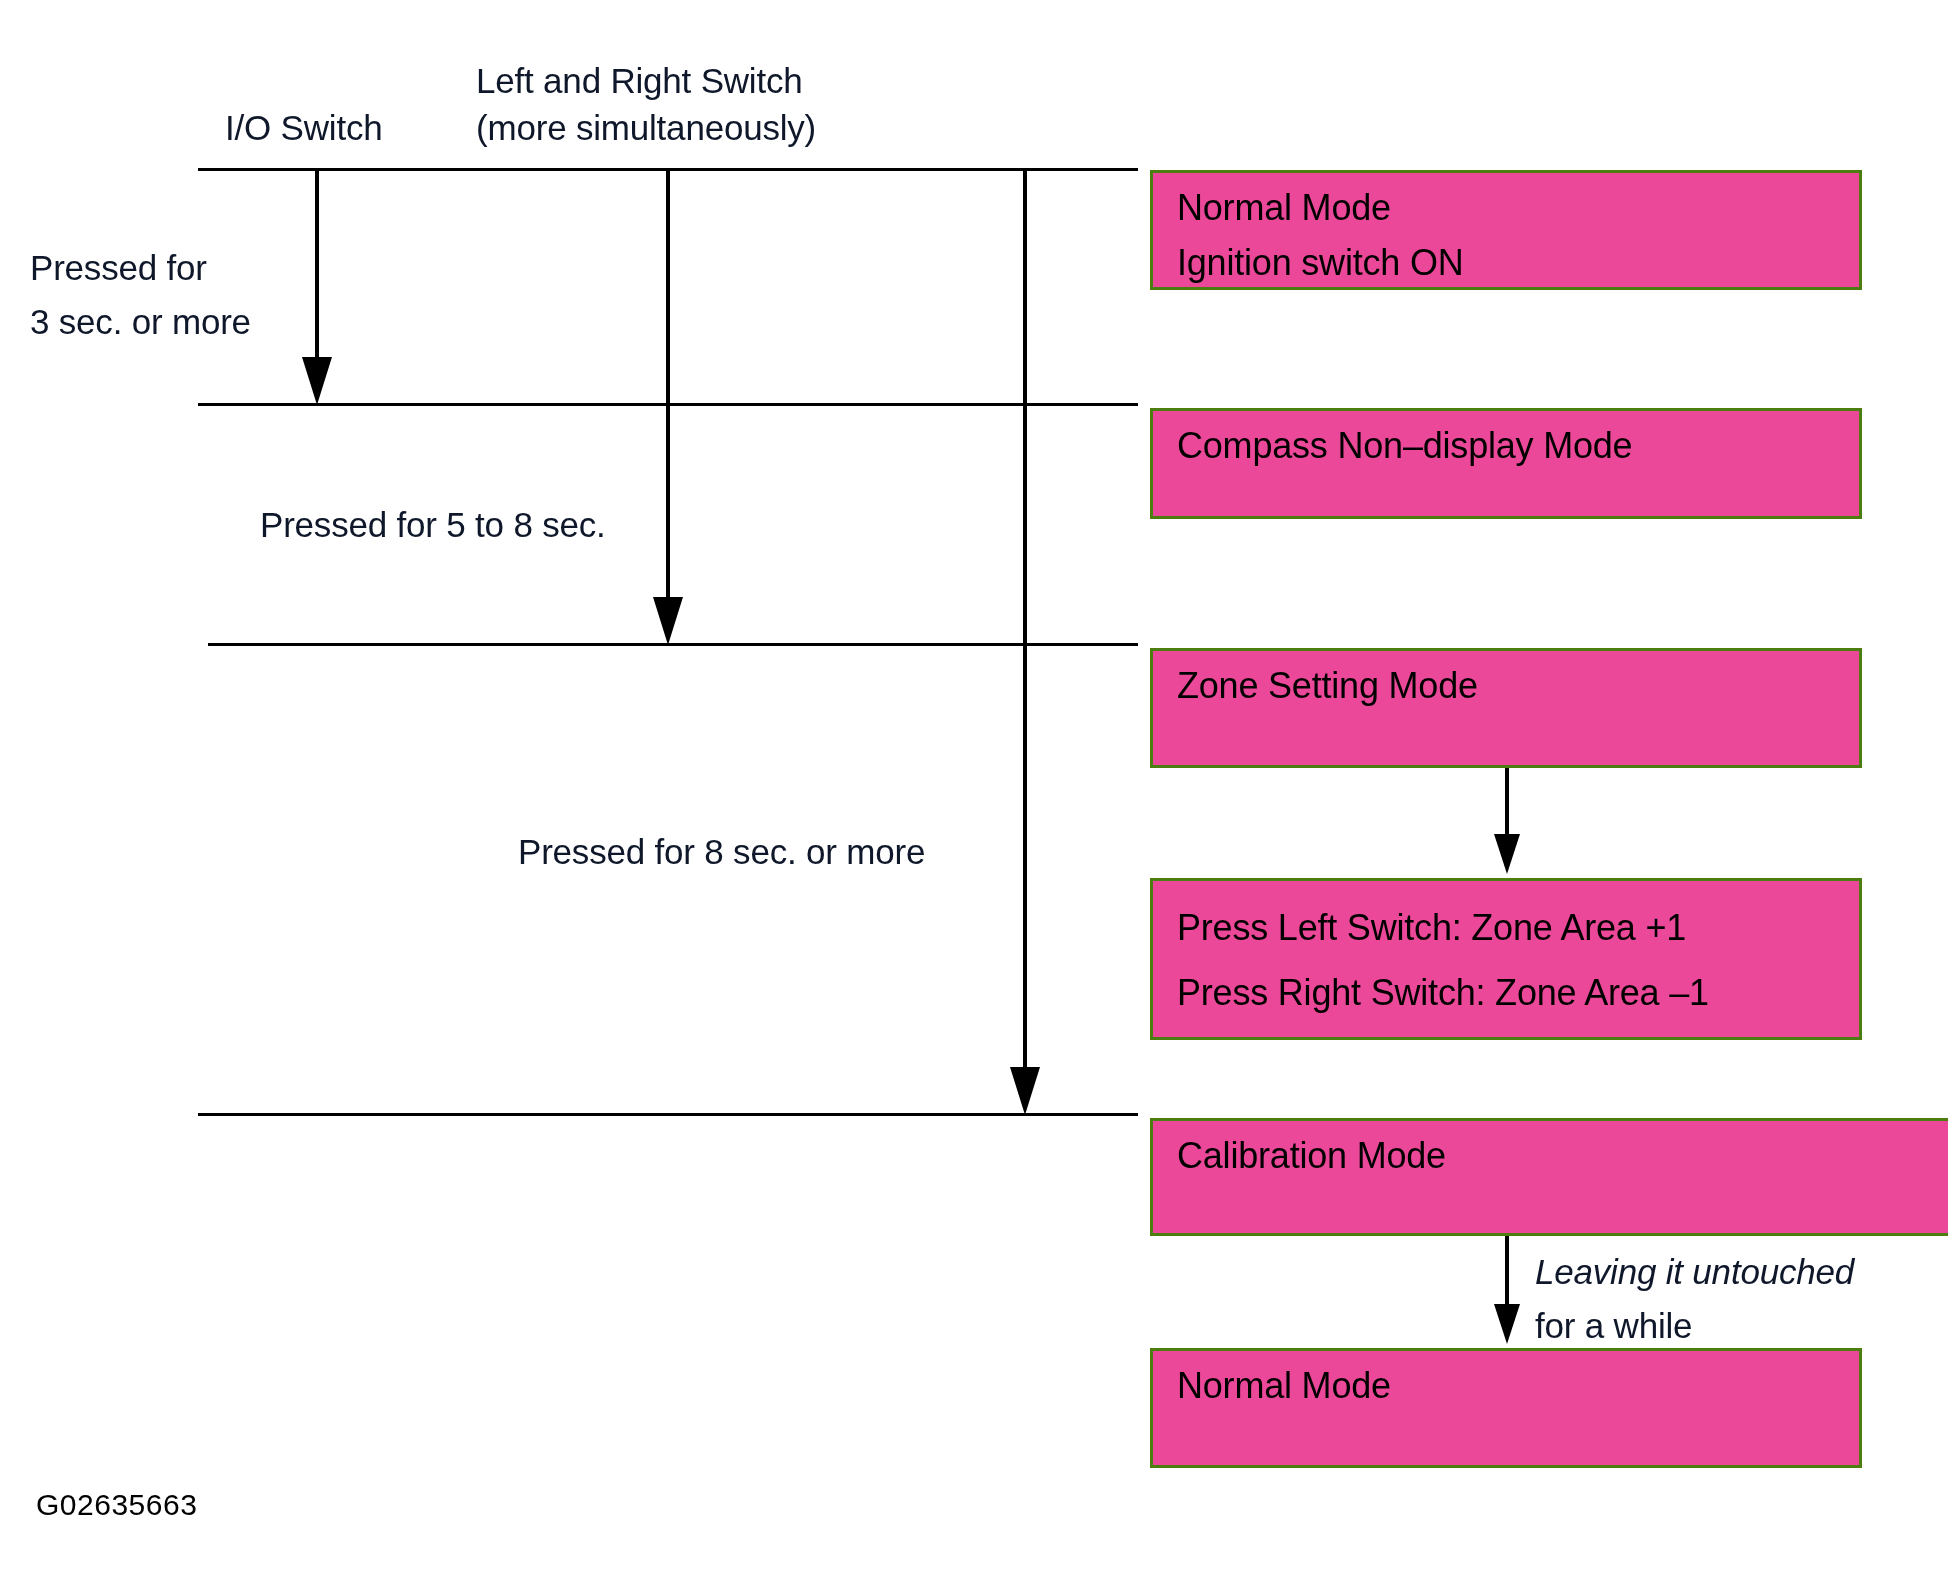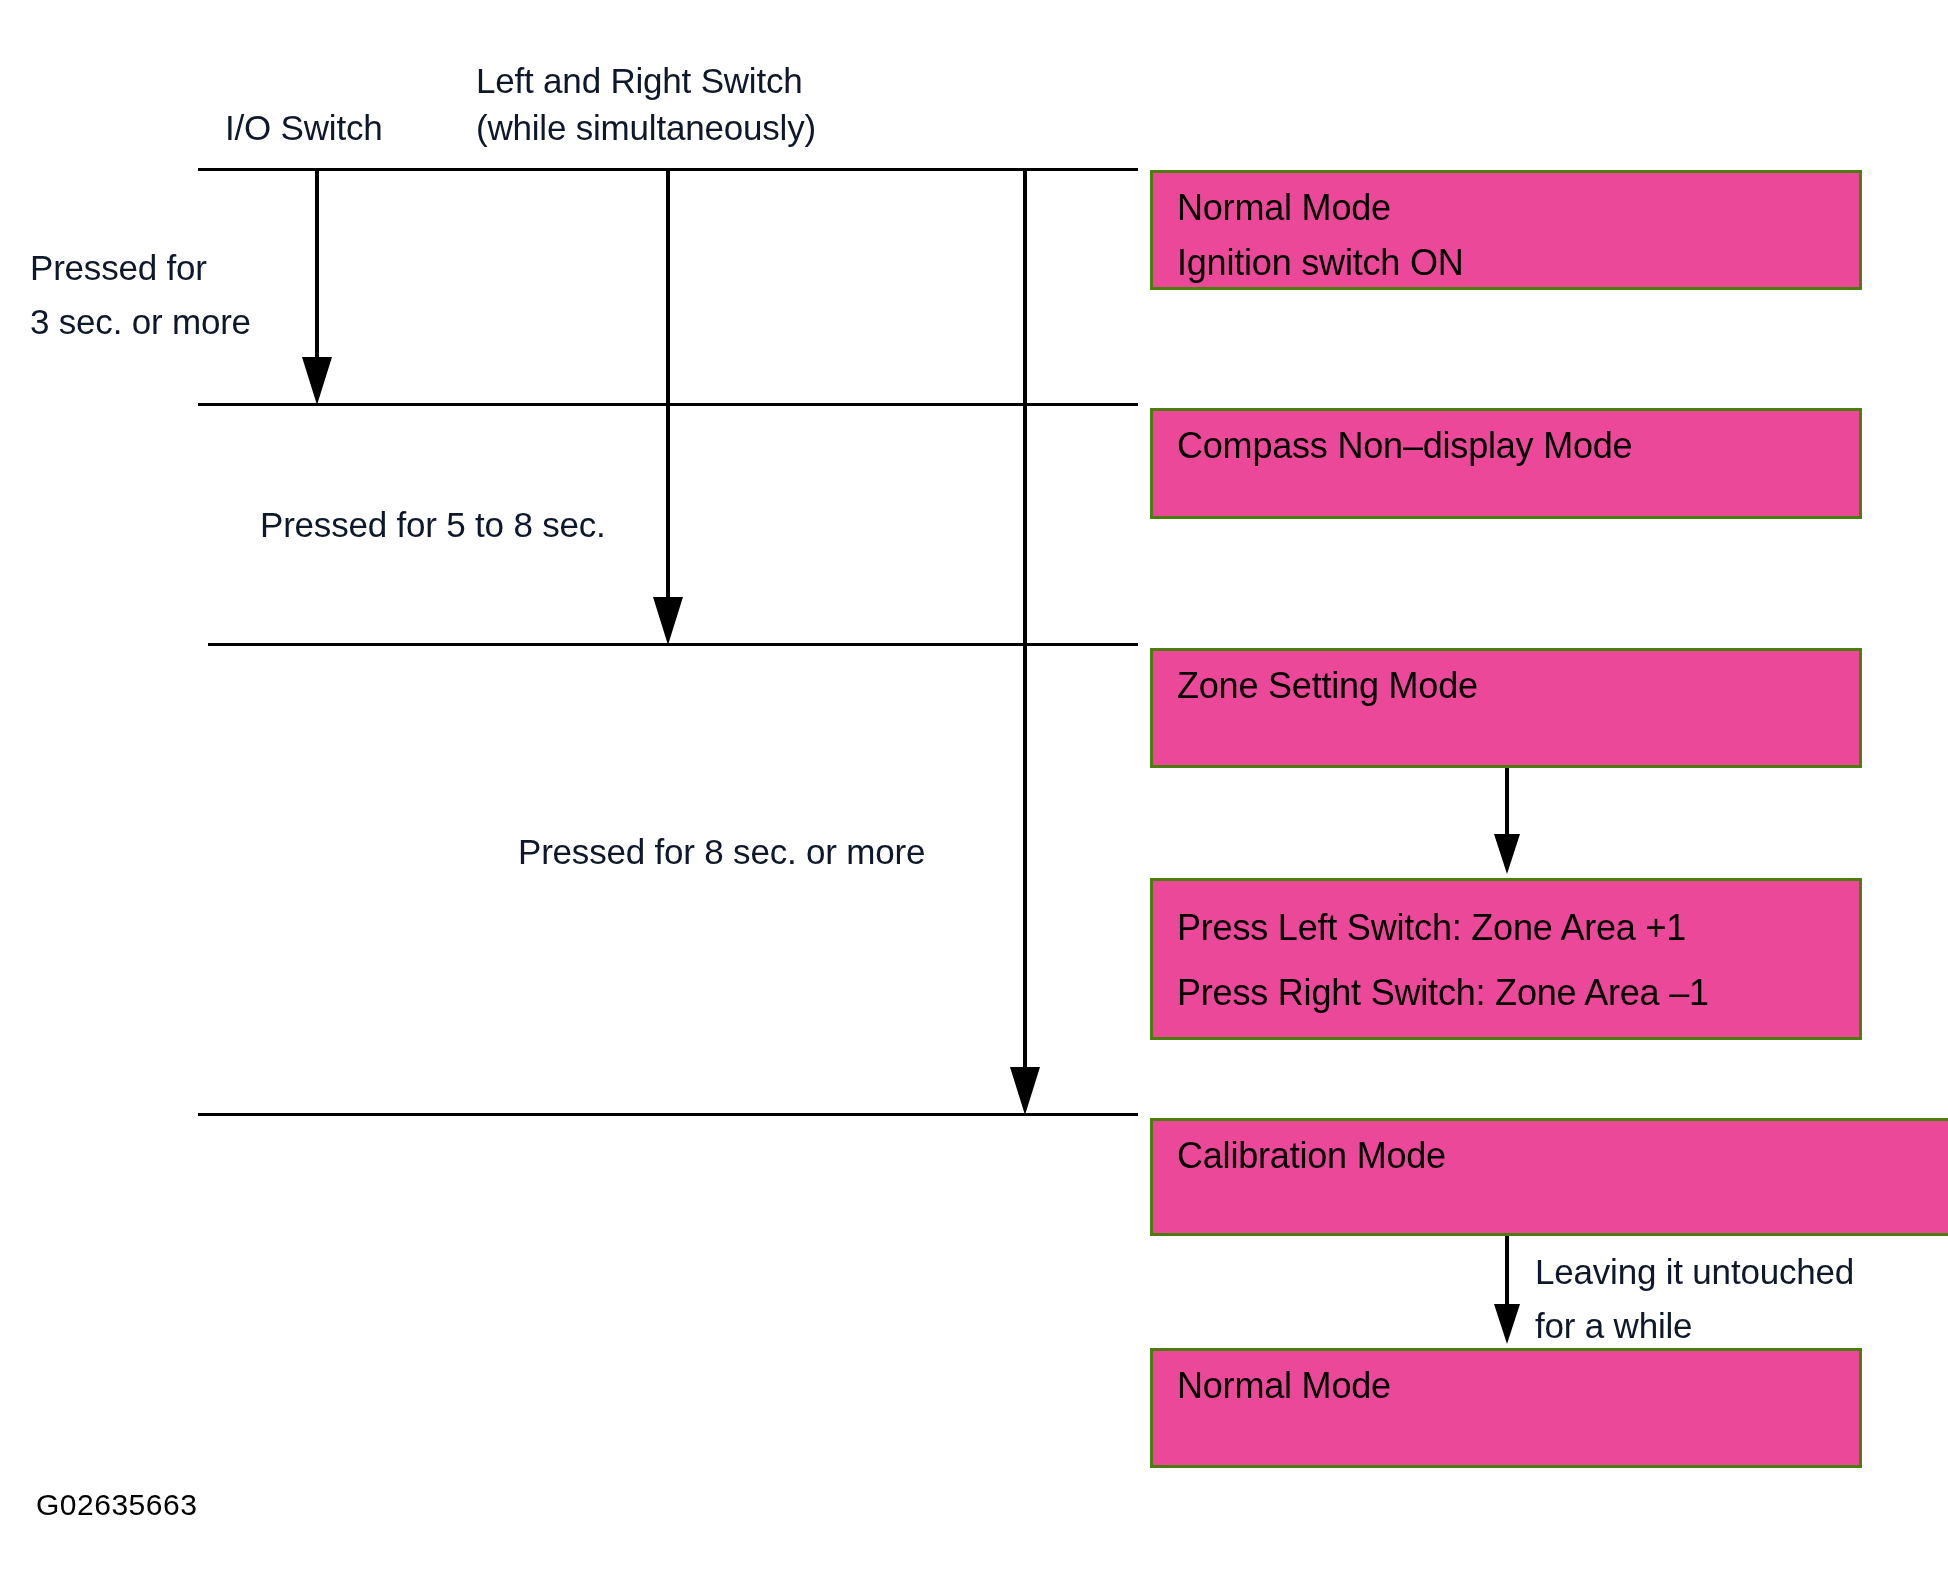--- a/index.html
+++ b/index.html
@@ -69,21 +69,21 @@
   }
 </style>
 </head>
 <body>
 
 <div id="diagram">
 
   <div class="label" style="left:225px; top:100px;">I/O Switch</div>
 
   <div class="label" style="left:476px; top:53px;">Left and Right Switch</div>
-  <div class="label" style="left:476px; top:100px;">(while simultaneously)</div>
+  <div class="label" style="left:476px; top:100px;">(more simultaneously)</div>
 
   <div class="hline" style="left:198px; top:168px; width:940px;"></div>
   <div class="hline" style="left:198px; top:403px; width:940px;"></div>
   <div class="hline" style="left:208px; top:643px; width:930px;"></div>
   <div class="hline" style="left:198px; top:1113px; width:940px;"></div>
 
   <div class="vline" style="left:315px; top:168px; height:195px;"></div>
   <div class="arrowhead" style="left:302px; top:357px;"></div>
 
   <div class="vline" style="left:666px; top:168px; height:435px;"></div>
@@ -120,21 +120,21 @@
     <div class="box-line" style="top:92px;">Press Right Switch: Zone Area –1</div>
   </div>
 
   <div class="mode-box" style="left:1150px; top:1118px; width:860px; height:118px;">
     <div class="box-line" style="top:15px;">Calibration Mode</div>
   </div>
 
   <div class="vline" style="left:1505px; top:1236px; height:72px;"></div>
   <div class="arrowhead small" style="left:1494px; top:1304px;"></div>
 
-  <div class="label" style="left:1535px; top:1244px;">Leaving it untouched</div>
+  <div class="label" style="left:1535px; top:1244px;font-style:italic;">Leaving it untouched</div>
   <div class="label" style="left:1535px; top:1298px;">for a while</div>
 
   <div class="mode-box" style="left:1150px; top:1348px; width:712px; height:120px;">
     <div class="box-line" style="top:15px;">Normal Mode</div>
   </div>
 
   <div class="corner-id" style="left:36px; top:1488px;">G02635663</div>
 
 </div>
 

